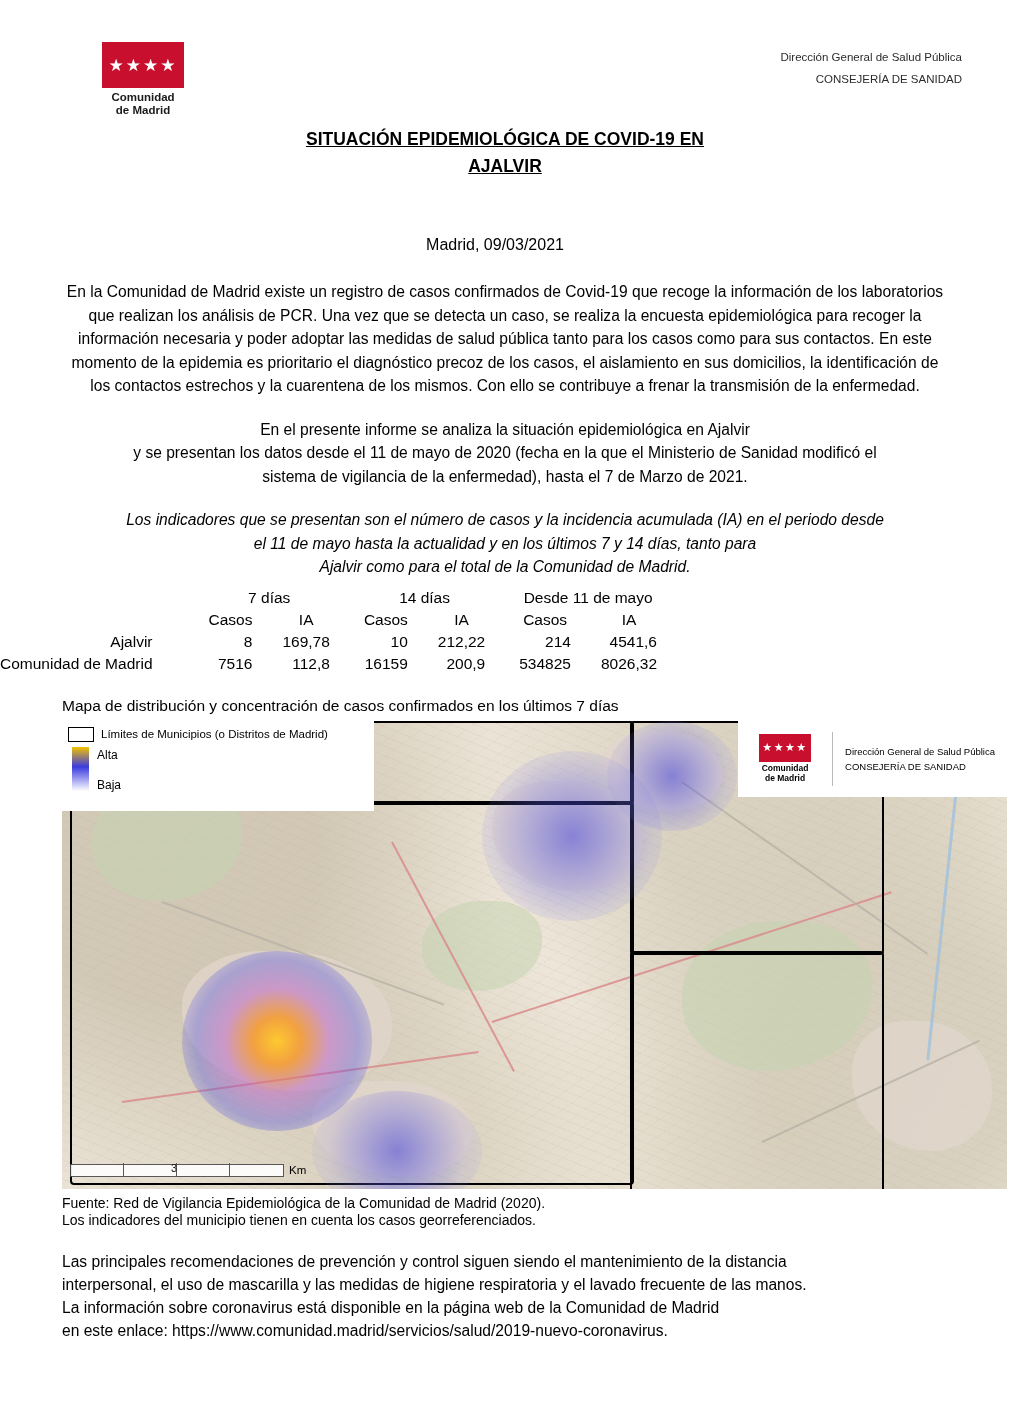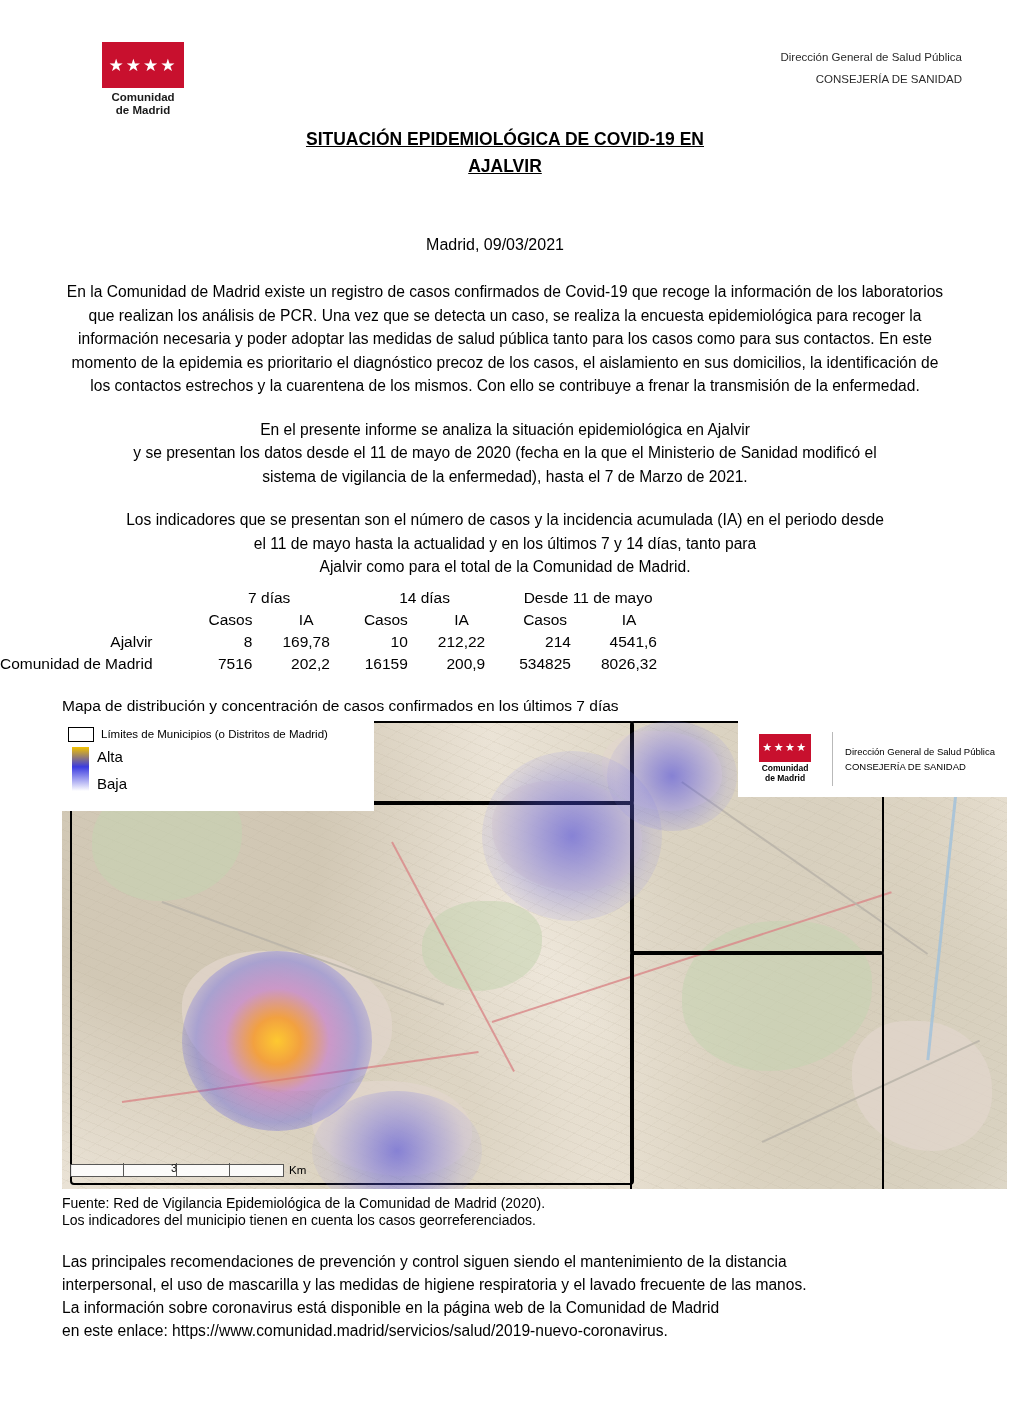--- a/index.html
+++ b/index.html
@@ -83,21 +83,21 @@
   
   .body-text {
     margin: 26px 62px 0 62px;
     font-size: 15.6px;
     line-height: 23.5px;
     text-align: center;
   }
   .body-text p {
     margin: 0 0 20px 0;
   }
-  .body-text p.last { margin-bottom: 0; }
+  .body-text p.last { margin-bottom: 0; font-style: italic; }
 
   
   .table-wrap {
     margin: 8px 0 0 0;
     display: flex;
     justify-content: flex-start;
   }
   table.indicators {
     border-collapse: collapse;
     font-size: 15.5px;
@@ -229,21 +229,21 @@
   .ramp-wrap {
     display: flex;
     align-items: flex-start;
     gap: 8px;
   }
   .ramp-labels {
     height: 44px;
     display: flex;
     flex-direction: column;
     justify-content: space-between;
-    font-size: 15px;
+    font-size: 12px;
     padding-top: 1px;
   }
   .map-badge {
     position: absolute;
     right: 0;
     top: 0;
     height: 76px;
     background: #ffffff;
     display: flex;
     align-items: center;
@@ -394,21 +394,21 @@
         <td class="num pad-left">8</td>
         <td class="num pad-left">169,78</td>
         <td class="num pad-left2">10</td>
         <td class="num pad-left">212,22</td>
         <td class="num pad-left2">214</td>
         <td class="num pad-left">4541,6</td>
       </tr>
       <tr>
         <td class="row-label">Comunidad de Madrid</td>
         <td class="num pad-left">7516</td>
-        <td class="num pad-left">202,2</td>
+        <td class="num pad-left">112,8</td>
         <td class="num pad-left2">16159</td>
         <td class="num pad-left">200,9</td>
         <td class="num pad-left2">534825</td>
         <td class="num pad-left">8026,32</td>
       </tr>
     </tbody>
   </table>
 </div>
 
 <div class="map-caption">Mapa de distribución y concentración de casos confirmados en los últimos 7 días</div>

